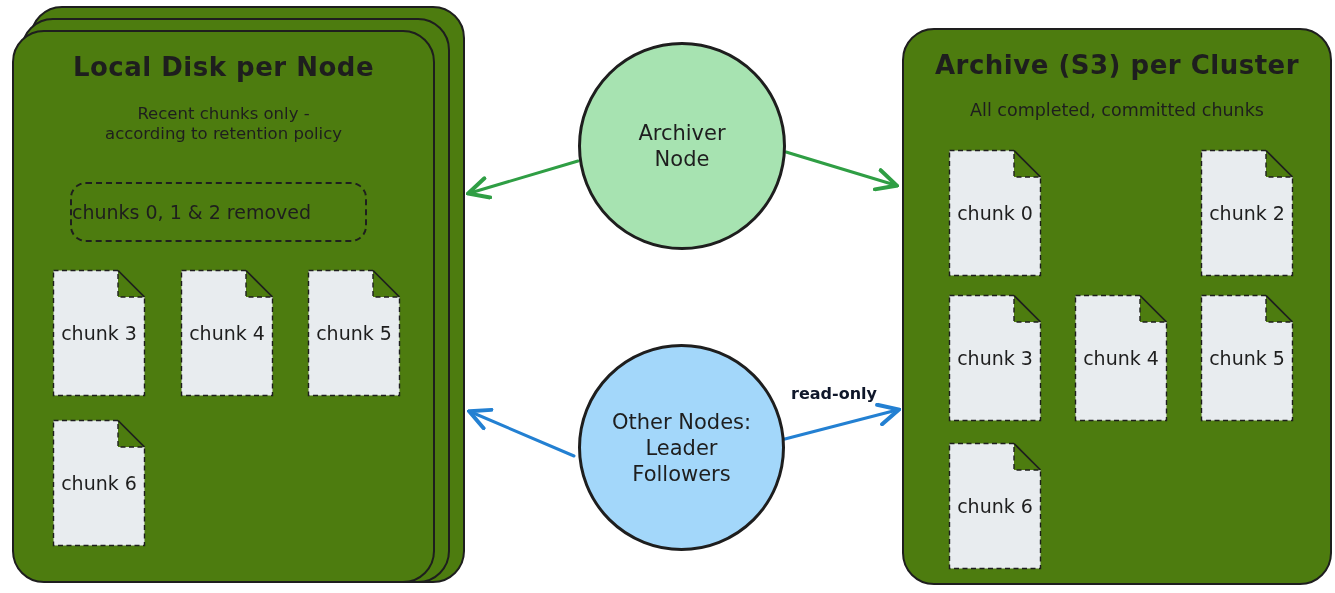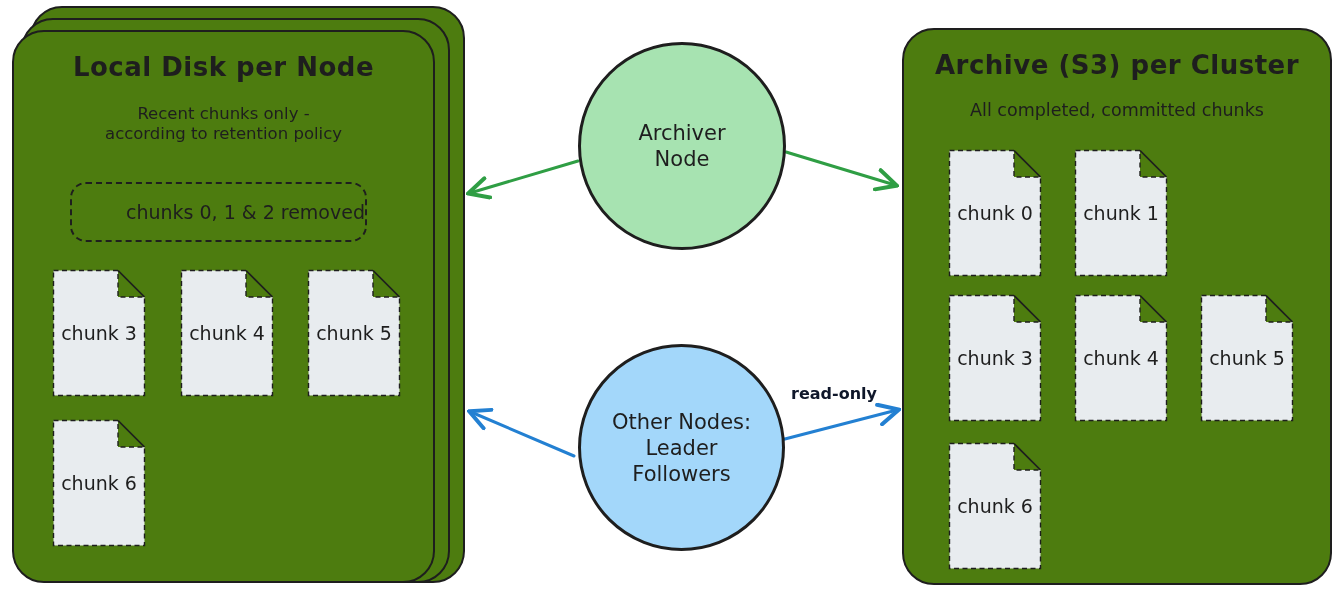--- a/index.html
+++ b/index.html
@@ -27,21 +27,21 @@
   .panel-sub{
     position:absolute;left:0;right:0;text-align:center;
     font-size:16.5px;font-weight:500;line-height:20px;
   }
   .panel-left .panel-sub{top:72px;}
   .panel-right .panel-sub{top:70px;font-size:17.5px;}
 
   .removed-box{
     position:absolute;left:56px;top:150px;width:297px;height:60px;
     border:2.5px dashed #1e1e1e;border-radius:16px;box-sizing:border-box;
-    display:flex;align-items:center;justify-content:flex-end;
+    display:flex;align-items:center;justify-content:flex-start;
     font-size:19px;font-weight:500;
   }
 
   
   .file{position:absolute;width:94px;height:128px;}
   .file svg{position:absolute;left:0;top:0;}
   .file-shape{fill:#e8ecef;}
   .file--empty .file-shape{fill:#ffffff;}
   .file-label{
     position:absolute;left:0;right:0;top:0;bottom:0;
@@ -124,26 +124,26 @@
     <div class="panel-title">Archive (S3) per Cluster</div>
     <div class="panel-sub">All completed, committed chunks</div>
 
     <div class="file" style="left:44px;top:119px;">
       <svg width="94" height="128" viewBox="0 0 94 128">
         <path class="file-shape" d="M1.5 1.5 H66 V28 H92.5 V126.5 H1.5 Z" stroke="#1e1e1e" stroke-width="1.4" stroke-dasharray="5 3.5"></path>
         <path d="M66 1.5 L92.5 28" stroke="#1e1e1e" stroke-width="1.7" fill="none"></path>
       </svg>
       <div class="file-label">chunk 0</div>
     </div>
-    <div class="file" style="left:170px;top:119px;">
-      <svg width="94" height="128" viewBox="0 0 94 128">
-        <path class="file-shape" d="M1.5 1.5 H66 V28 H92.5 V126.5 H1.5 Z" stroke="#1e1e1e" stroke-width="1.4" stroke-dasharray="5 3.5"></path>
-        <path d="M66 1.5 L92.5 28" stroke="#1e1e1e" stroke-width="1.7" fill="none"></path>
-      </svg>
-      <div class="file-label">chunk 1</div>
+    <div class="file" style="left:296px;top:119px;">
+      <svg width="94" height="128" viewBox="0 0 94 128">
+        <path class="file-shape" d="M1.5 1.5 H66 V28 H92.5 V126.5 H1.5 Z" stroke="#1e1e1e" stroke-width="1.4" stroke-dasharray="5 3.5"></path>
+        <path d="M66 1.5 L92.5 28" stroke="#1e1e1e" stroke-width="1.7" fill="none"></path>
+      </svg>
+      <div class="file-label">chunk 2</div>
     </div>
     <div class="file" style="left:44px;top:264px;">
       <svg width="94" height="128" viewBox="0 0 94 128">
         <path class="file-shape" d="M1.5 1.5 H66 V28 H92.5 V126.5 H1.5 Z" stroke="#1e1e1e" stroke-width="1.4" stroke-dasharray="5 3.5"></path>
         <path d="M66 1.5 L92.5 28" stroke="#1e1e1e" stroke-width="1.7" fill="none"></path>
       </svg>
       <div class="file-label">chunk 3</div>
     </div>
     <div class="file" style="left:170px;top:264px;">
       <svg width="94" height="128" viewBox="0 0 94 128">

